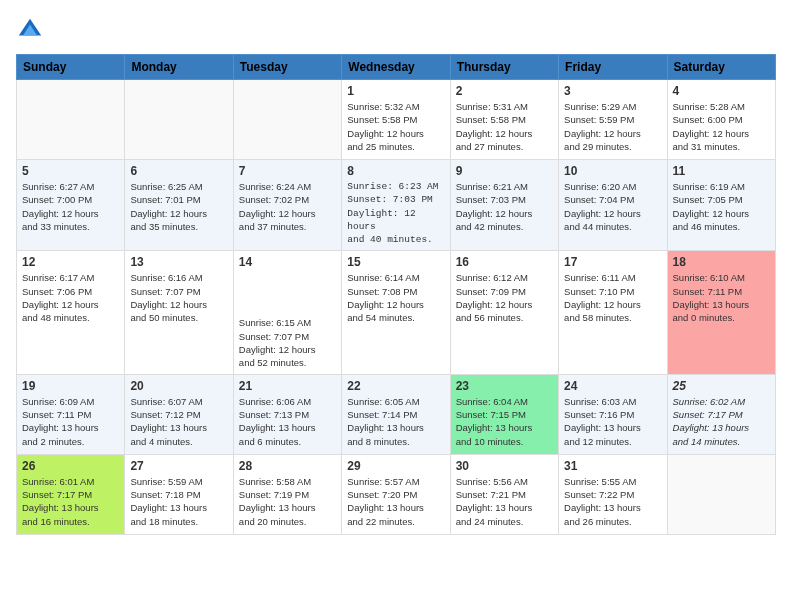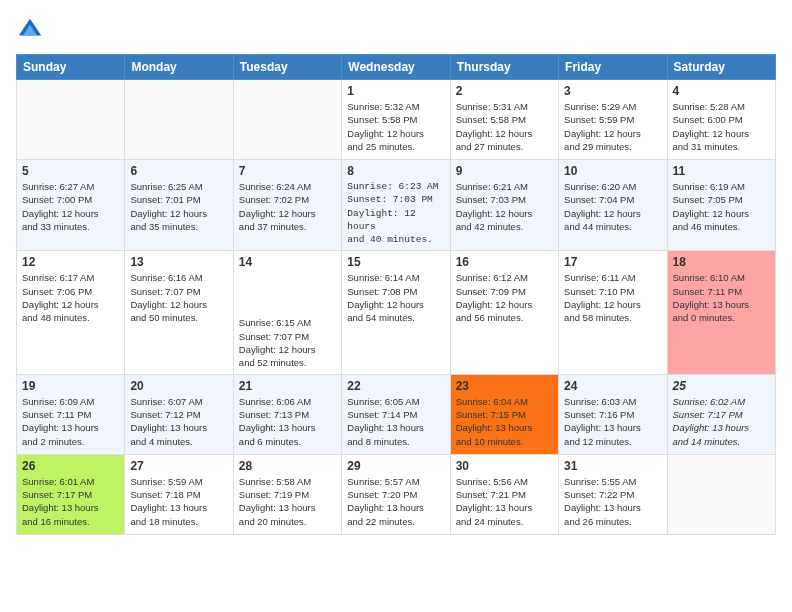--- a/index.html
+++ b/index.html
@@ -49,21 +49,21 @@
       font-size: 14px;
       color: #333;
     }
     .calendar {
       width: 100%;
       border-collapse: collapse;
       border: 1px solid #ccc;
     }
     .calendar th {
       background-color: #3a7dbf;
-      color: #ffffff;
+      color: #000000;
       font-size: 12px;
       font-weight: bold;
       padding: 5px 6px;
       text-align: left;
       border: 1px solid #5090cc;
     }
     .calendar td {
       vertical-align: top;
       font-size: 10px;
       color: #333;
@@ -289,21 +289,21 @@
 Daylight: 13 hours
 and 6 minutes.</div>
         </td>
         <td style="background: rgb(240, 245, 251);">
           <span class="day-number">22</span>
           <div class="day-info" style="white-space: pre-line;">Sunrise: 6:05 AM
 Sunset: 7:14 PM
 Daylight: 13 hours
 and 8 minutes.</div>
         </td>
-        <td style="background: #f97316;">
+        <td style="background: #86efac;">
           <span class="day-number">23</span>
           <div class="day-info" style="white-space: pre-line;">Sunrise: 6:04 AM
 Sunset: 7:15 PM
 Daylight: 13 hours
 and 10 minutes.</div>
         </td>
         <td style="background: rgb(240, 245, 251);">
           <span class="day-number">24</span>
           <div class="day-info" style="white-space: pre-line;">Sunrise: 6:03 AM
 Sunset: 7:16 PM

